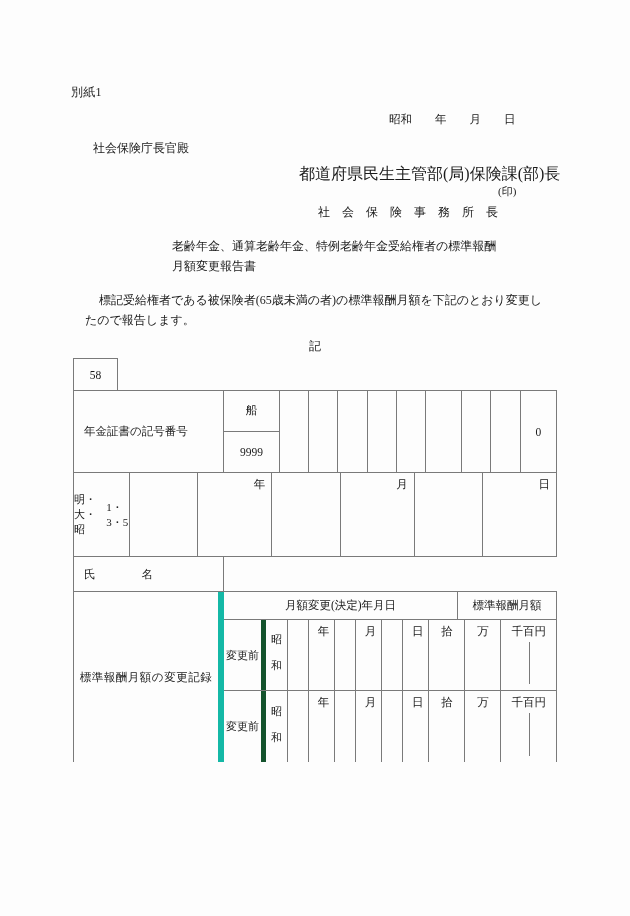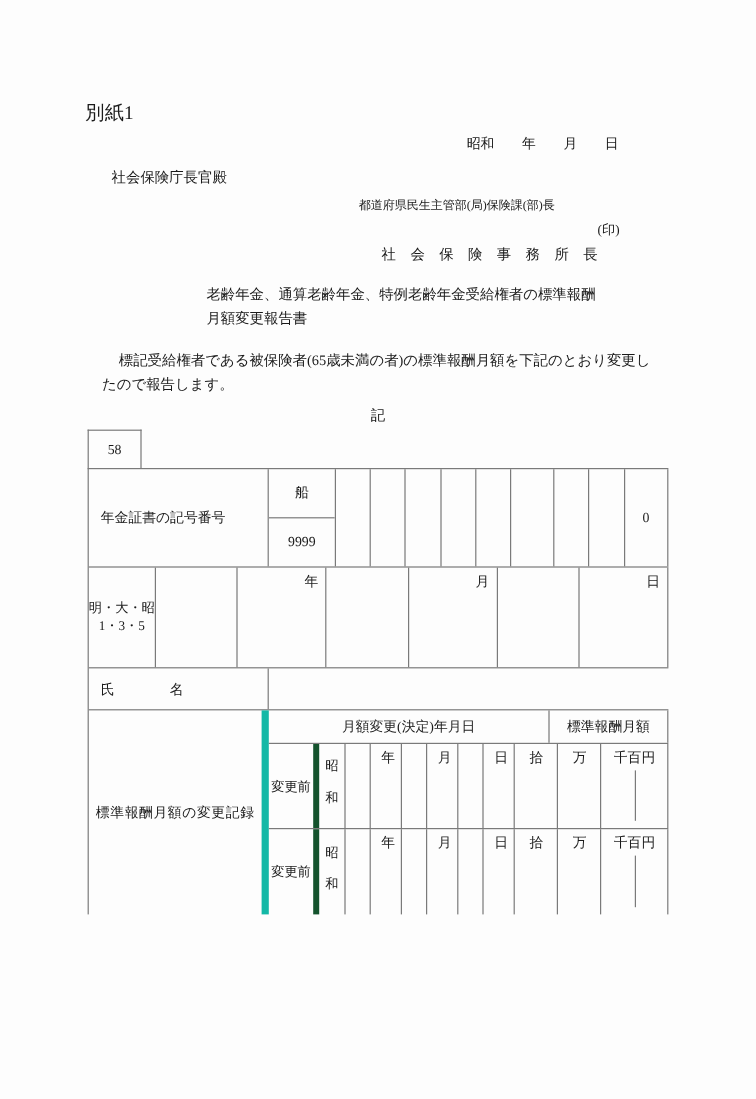--- a/index.html
+++ b/index.html
@@ -19,41 +19,41 @@
     position: absolute;
     inset: 0;
     background: #fdfdfd;
   }
 
   
   .doc-tag {
     position: absolute;
     left: 71px;
     top: 84px;
-    font-size: 16px;
+    font-size: 12px;
     letter-spacing: 0.2px;
   }
   .date-line {
     position: absolute;
     left: 389px;
     top: 112px;
     font-size: 11.5px;
     white-space: pre;
   }
   .addressee {
     position: absolute;
     left: 93px;
     top: 140px;
     font-size: 12px;
   }
   .issuer-1 {
     position: absolute;
     left: 299px;
     top: 164px;
-    font-size: 10px;
+    font-size: 16px;
   }
   .seal-mark {
     position: absolute;
     left: 498px;
     top: 184px;
     font-size: 11px;
   }
   .issuer-2 {
     position: absolute;
     left: 318px;
@@ -63,21 +63,20 @@
   }
 
   
   .form-title {
     position: absolute;
     left: 172px;
     top: 236px;
     width: 330px;
     font-size: 12px;
     line-height: 20px;
-    font-family: Liberation Mono, monospace;
   }
 
   
   .body-para {
     position: absolute;
     left: 85px;
     top: 290px;
     width: 465px;
     font-size: 12px;
     line-height: 20px;
@@ -171,21 +170,21 @@
     box-sizing: border-box;
   }
   .pn-box { flex: 1 1 0; }
   .pn-box.wide { flex: 1.25 1 0; }
 
   
   .r-birth { height: 84px; }
   .era-cell {
     width: 56px;
     flex: 0 0 56px;
-    flex-direction: column;
+    flex-direction: row;
     justify-content: center;
     line-height: 15px;
     font-size: 11px;
   }
   .b-box { flex: 1 1 0; }
   .b-box.lab {
     align-items: flex-start;
     justify-content: flex-end;
     padding: 4px 6px 0 0;
   }

